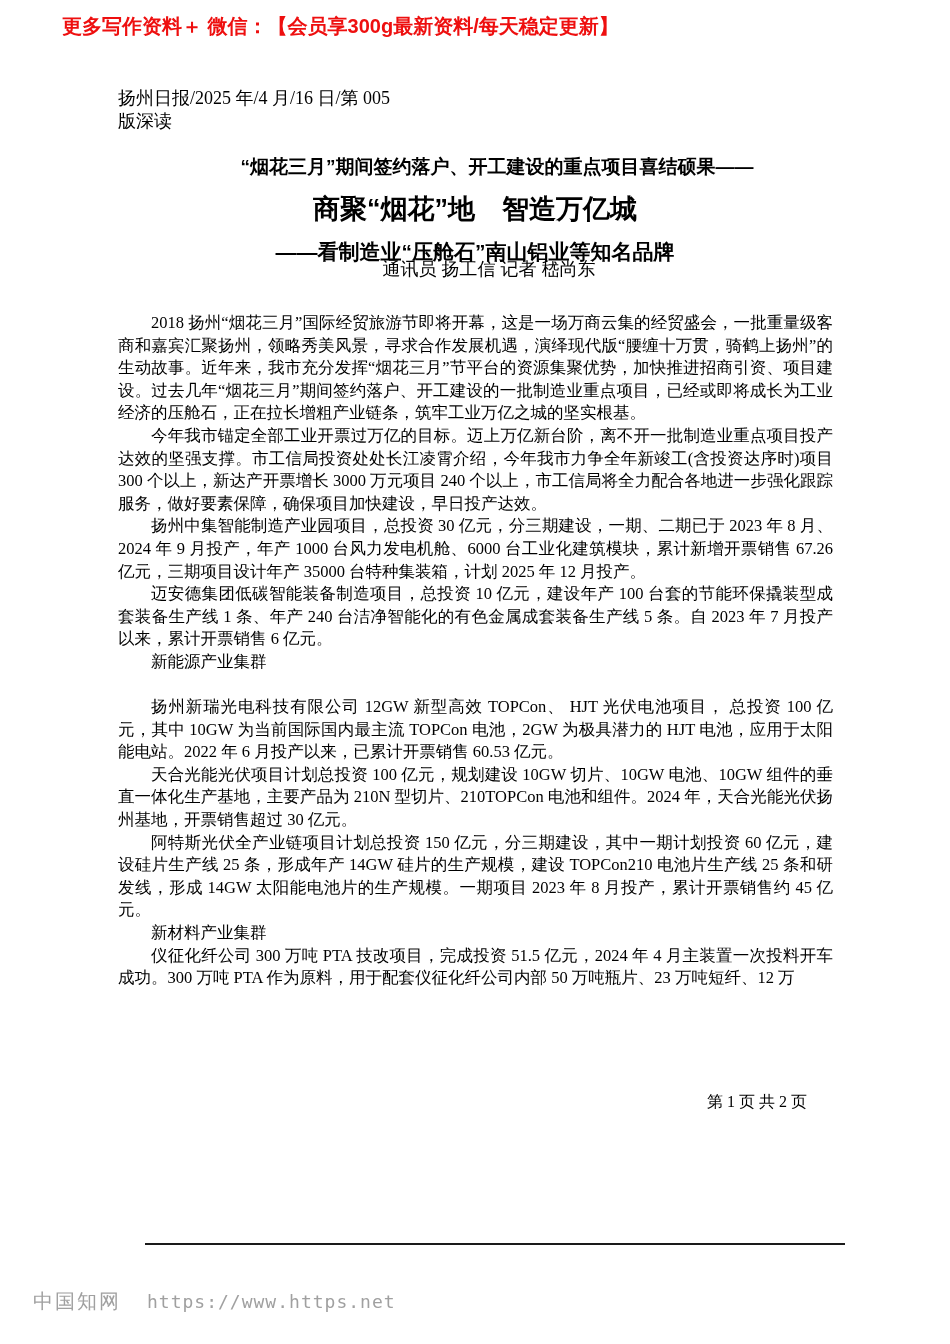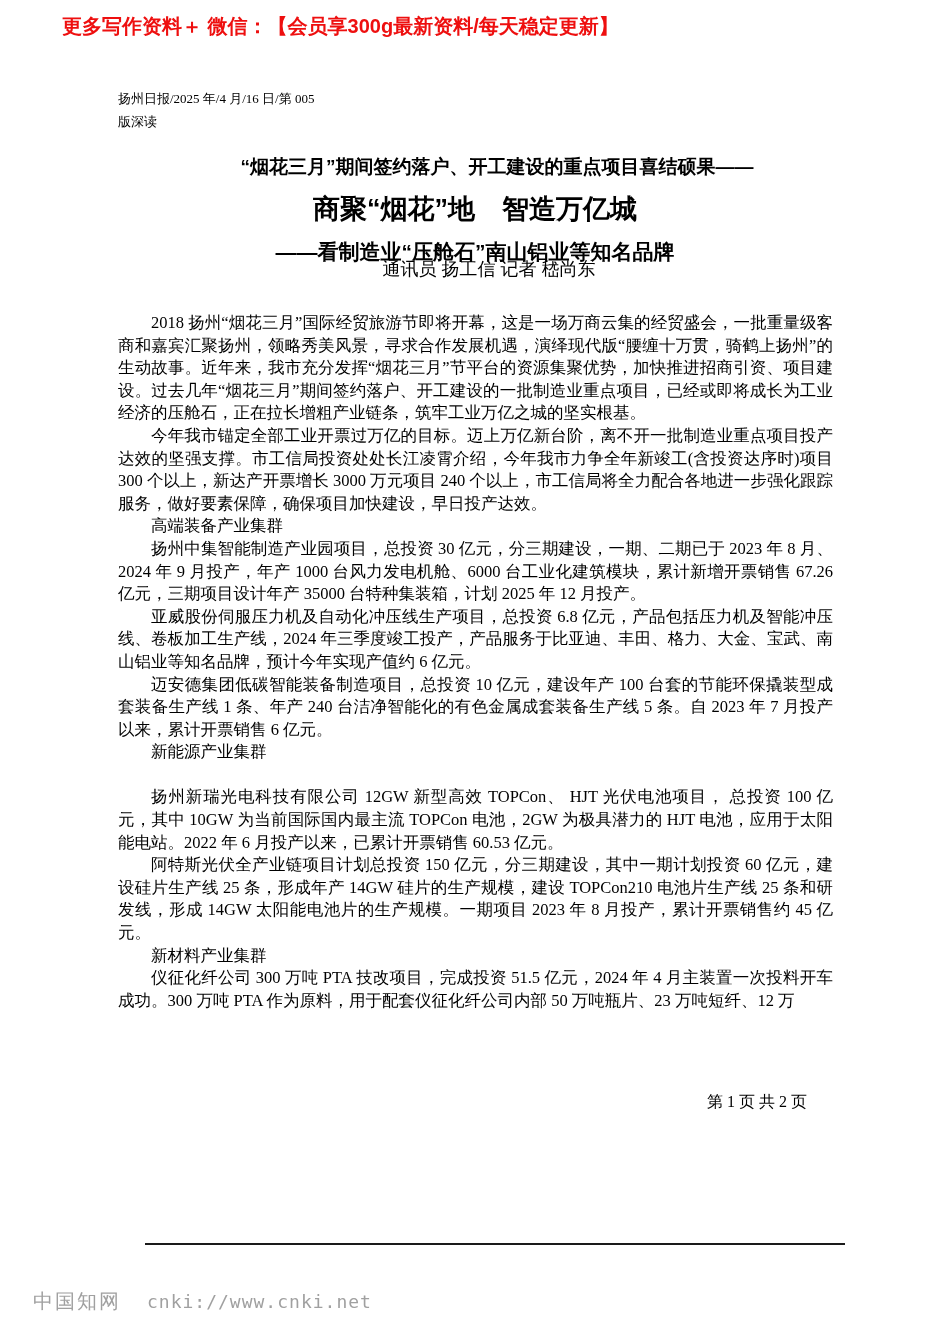--- a/index.html
+++ b/index.html
@@ -21,21 +21,21 @@
     font-family: "Liberation Sans", "DejaVu Sans", sans-serif;
     font-size: 20px;
     font-weight: bold;
     white-space: nowrap;
     text-align: center;
   }
   .source-block {
     position: absolute;
     left: 118px;
     top: 87px;
-    font-size: 13px;
+    font-size: 18px;
     line-height: 23px;
     font-family: Liberation Serif, serif;
   }
   .title-block {
     position: absolute;
     left: 0;
     top: 154px;
     width: 950px;
     text-align: center;
     font-family: "Liberation Sans", "DejaVu Sans", sans-serif;
@@ -130,33 +130,32 @@
     <p class="kicker">“烟花三月”期间签约落户、开工建设的重点项目喜结硕果——</p>
     <p class="main-title">商聚“烟花”地　智造万亿城</p>
     <p class="sub-title">——看制造业“压舱石”南山铝业等知名品牌</p>
   </div>
 
   <p class="byline">通讯员  扬工信  记者  嵇尚东</p>
 
   <div class="article-body">
       <p class="para">2018 扬州“烟花三月”国际经贸旅游节即将开幕，这是一场万商云集的经贸盛会，一批重量级客商和嘉宾汇聚扬州，领略秀美风景，寻求合作发展机遇，演绎现代版“腰缠十万贯，骑鹤上扬州”的生动故事。近年来，我市充分发挥“烟花三月”节平台的资源集聚优势，加快推进招商引资、项目建设。过去几年“烟花三月”期间签约落户、开工建设的一批制造业重点项目，已经或即将成长为工业经济的压舱石，正在拉长增粗产业链条，筑牢工业万亿之城的坚实根基。</p>
       <p class="para">今年我市锚定全部工业开票过万亿的目标。迈上万亿新台阶，离不开一批制造业重点项目投产达效的坚强支撑。市工信局投资处处长江凌霄介绍，今年我市力争全年新竣工(含投资达序时)项目 300 个以上，新达产开票增长 3000 万元项目 240 个以上，市工信局将全力配合各地进一步强化跟踪服务，做好要素保障，确保项目加快建设，早日投产达效。</p>
-      <p class="heading">高端装备产业集群</p>
       <p class="para">扬州中集智能制造产业园项目，总投资 30 亿元，分三期建设，一期、二期已于 2023 年 8 月、2024 年 9 月投产，年产 1000 台风力发电机舱、6000 台工业化建筑模块，累计新增开票销售 67.26 亿元，三期项目设计年产 35000 台特种集装箱，计划 2025 年 12 月投产。</p>
-      <p class="para">亚威股份伺服压力机及自动化冲压线生产项目，总投资 6.8 亿元，产品包括压力机及智能冲压线、卷板加工生产线，2024 年三季度竣工投产，产品服务于比亚迪、丰田、格力、大金、宝武、南山铝业等知名品牌，预计今年实现产值约 6 亿元。</p>
       <p class="para">迈安德集团低碳智能装备制造项目，总投资 10 亿元，建设年产 100 台套的节能环保撬装型成套装备生产线 1 条、年产 240 台洁净智能化的有色金属成套装备生产线 5 条。自 2023 年 7 月投产以来，累计开票销售 6 亿元。</p>
       <p class="heading">新能源产业集群</p>
       <p class="spacer"></p>
       <p class="para">扬州新瑞光电科技有限公司 12GW 新型高效 TOPCon、 HJT 光伏电池项目， 总投资 100 亿元，其中 10GW 为当前国际国内最主流 TOPCon 电池，2GW 为极具潜力的 HJT 电池，应用于太阳能电站。2022 年 6 月投产以来，已累计开票销售 60.53 亿元。</p>
+      <p class="para">天合光能光伏项目计划总投资 100 亿元，规划建设 10GW 切片、10GW 电池、10GW 组件的垂直一体化生产基地，主要产品为 210N 型切片、210TOPCon 电池和组件。2024 年，天合光能光伏扬州基地，开票销售超过 30 亿元。</p>
       <p class="para">阿特斯光伏全产业链项目计划总投资 150 亿元，分三期建设，其中一期计划投资 60 亿元，建设硅片生产线 25 条，形成年产 14GW 硅片的生产规模，建设 TOPCon210 电池片生产线 25 条和研发线，形成 14GW 太阳能电池片的生产规模。一期项目 2023 年 8 月投产，累计开票销售约 45 亿元。</p>
       <p class="heading">新材料产业集群</p>
       <p class="para">仪征化纤公司 300 万吨 PTA 技改项目，完成投资 51.5 亿元，2024 年 4 月主装置一次投料开车成功。300 万吨 PTA 作为原料，用于配套仪征化纤公司内部 50 万吨瓶片、23 万吨短纤、12 万</p>
     </div>
 
   <div class="page-number">第 1 页 共 2 页</div>
 
   <div class="divider"></div>
 
   <div class="watermark">
-    <span class="site-name">中国知网</span><span class="site-url">cnki://www.cnki.net</span>
+    <span class="site-name">中国知网</span><span class="site-url">https://www.https.net</span>
   </div>
 
 </div>
 
 </body></html>

